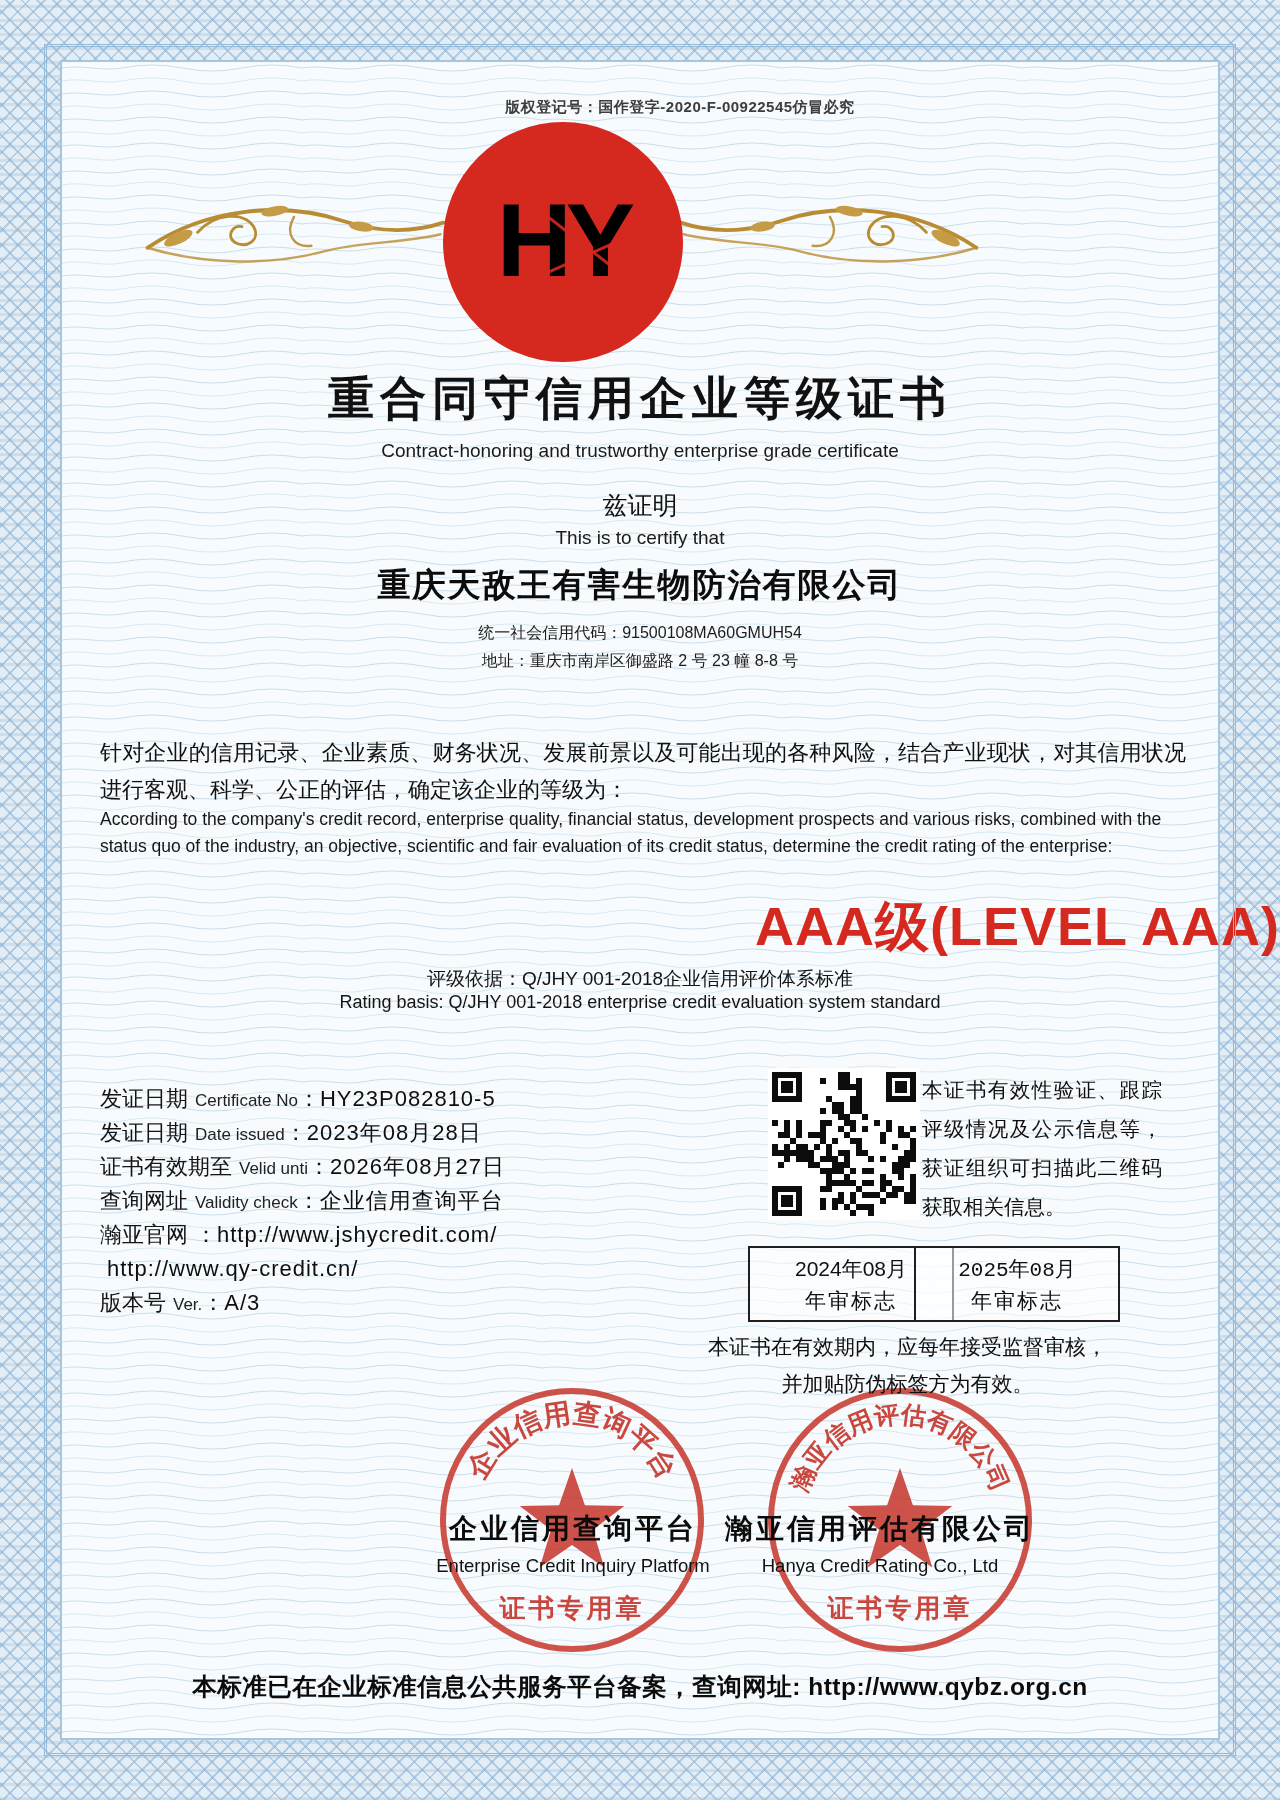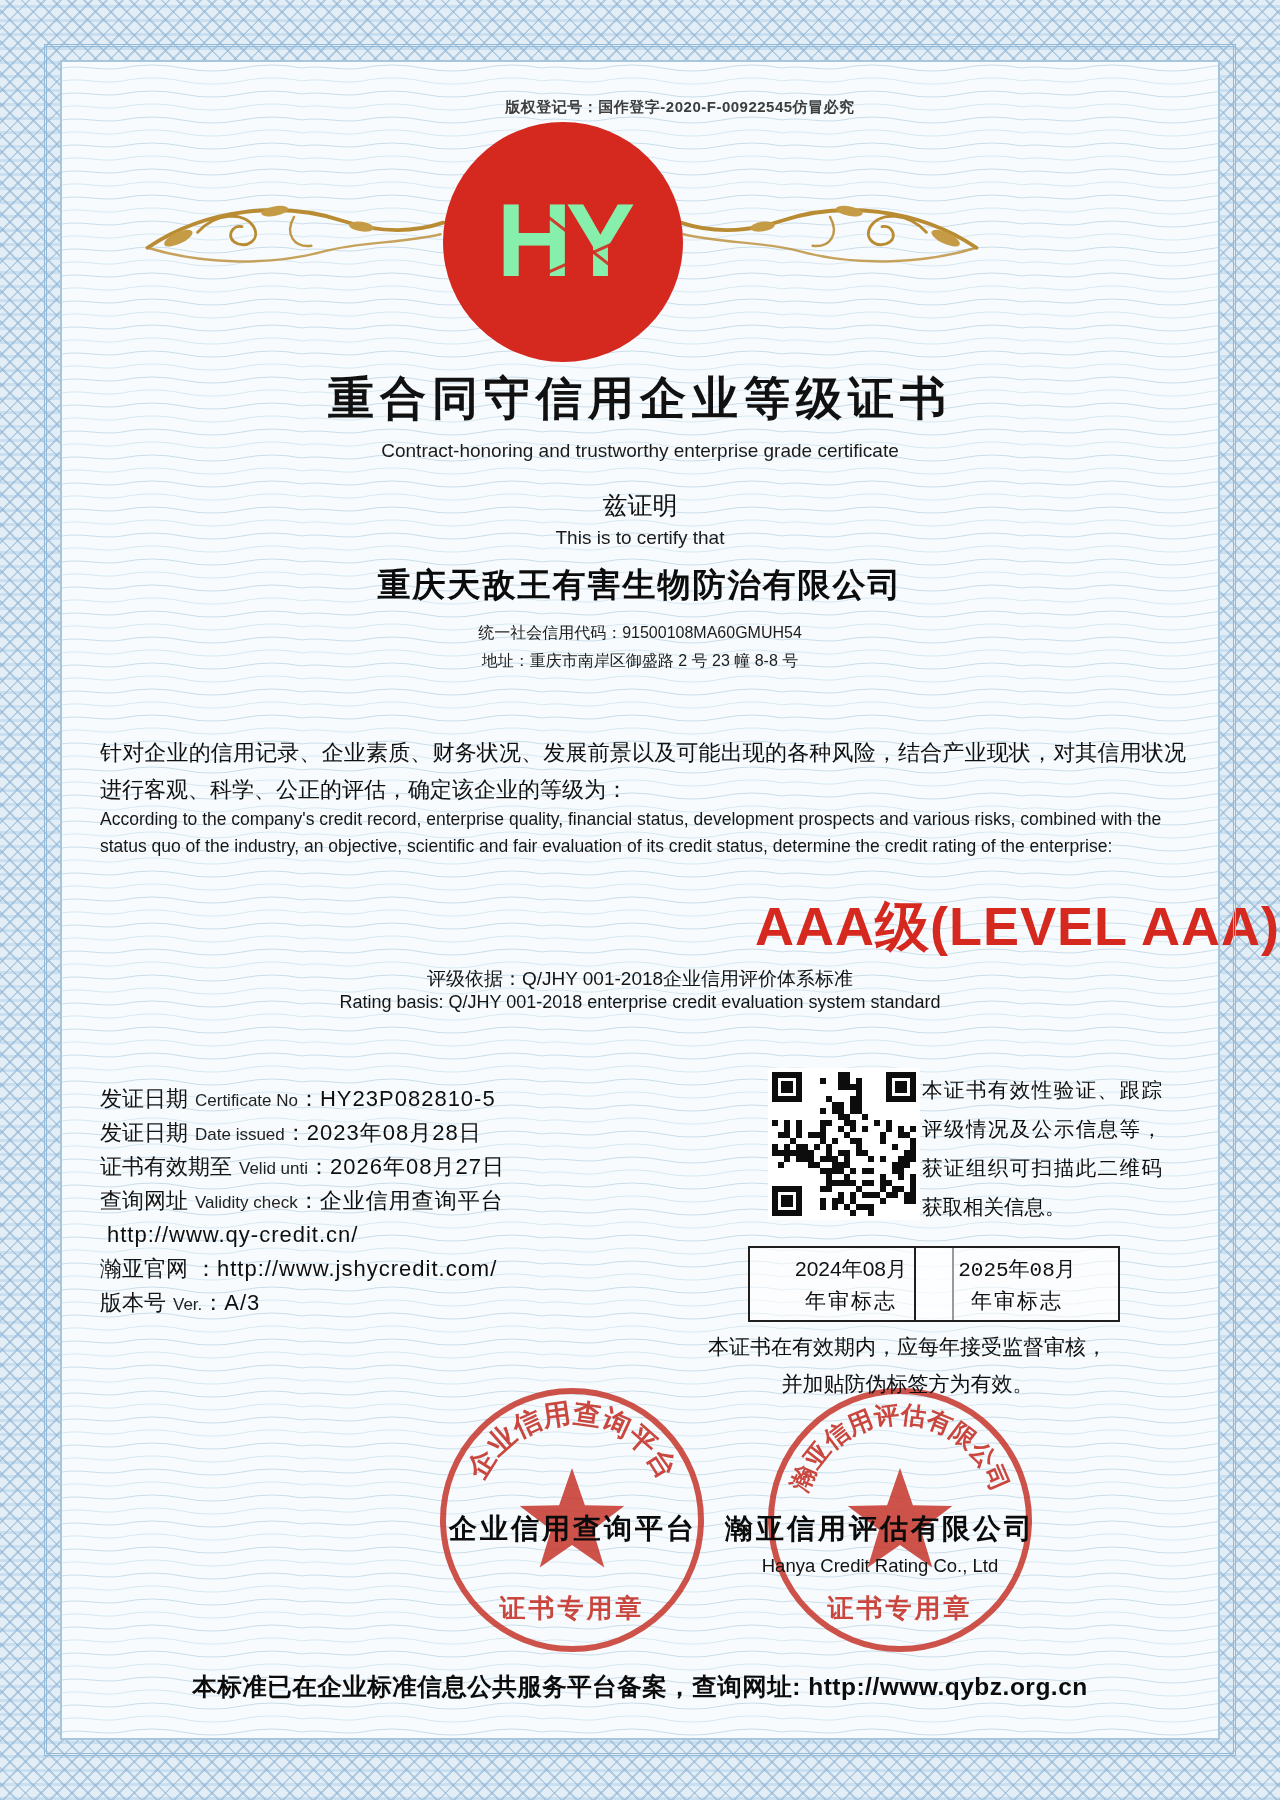--- a/index.html
+++ b/index.html
@@ -15,21 +15,21 @@
   .frame-line{position:absolute;inset:44px;border:3px double #93b9d6;pointer-events:none;z-index:3;}
   .inner{position:absolute;inset:60px;background:#f7fbfd;border:2px solid #a6c6dd;z-index:0;}
   .waves{position:absolute;inset:0;width:100%;height:100%;opacity:.8;}
   .layer{position:absolute;z-index:2;}
   .center{text-align:center;left:0;width:1280px;}
 
   .copyright{top:98px;left:390px;width:580px;text-align:center;font-size:15px;font-weight:bold;color:#3d3d3d;letter-spacing:.5px;}
 
   .logo{top:122px;left:443px;width:240px;height:240px;border-radius:50%;background:#d5281e;
         display:flex;align-items:center;justify-content:center;}
-  .logo .hy{font-size:104px;font-weight:bold;color:#86efac;letter-spacing:-6px;transform:translateY(-2px);}
+  .logo .hy{font-size:104px;font-weight:bold;color:#000000;letter-spacing:-6px;transform:translateY(-2px);}
   .crack{position:absolute;background:#d5281e;opacity:.9;}
   .crack1{width:150px;height:3px;left:45px;top:105px;transform:rotate(38deg);}
   .crack2{width:130px;height:3px;left:60px;top:140px;transform:rotate(-24deg);}
 
   .flourish{top:188px;width:312px;height:106px;}
   .flourish.left{left:138px;}
   .flourish.right{left:674px;transform:scaleX(-1);}
 
   .title-cn{top:368px;font-size:46px;font-weight:bold;letter-spacing:6px;color:#111;}
   .title-en{top:440px;font-size:19px;color:#1a1a1a;}
@@ -163,24 +163,24 @@
     <div class="detail-row">
       <span class="d-cn">发证日期</span><span class="d-en">Date issued</span><span class="d-sep">：</span><span class="d-val">2023年08月28日</span>
     </div>
     <div class="detail-row">
       <span class="d-cn">证书有效期至</span><span class="d-en">Velid unti</span><span class="d-sep">：</span><span class="d-val">2026年08月27日</span>
     </div>
     <div class="detail-row">
       <span class="d-cn">查询网址</span><span class="d-en">Validity check</span><span class="d-sep">：</span><span class="d-val">企业信用查询平台</span>
     </div>
     <div class="detail-row">
-      <span class="d-cn"></span><span class="d-en"></span><span class="d-sep"></span><span class="d-val">http://www.qy-credit.cn/</span>
+      <span class="d-cn">瀚亚官网</span><span class="d-en"></span><span class="d-sep">：</span><span class="d-val">http://www.jshycredit.com/</span>
     </div>
     <div class="detail-row">
-      <span class="d-cn">瀚亚官网</span><span class="d-en"></span><span class="d-sep">：</span><span class="d-val">http://www.jshycredit.com/</span>
+      <span class="d-cn"></span><span class="d-en"></span><span class="d-sep"></span><span class="d-val">http://www.qy-credit.cn/</span>
     </div>
     <div class="detail-row">
       <span class="d-cn">版本号</span><span class="d-en">Ver.</span><span class="d-sep">：</span><span class="d-val">A/3</span>
     </div>
   </div>
 
   <div class="layer qr">
     <div class="qr-cells">
         <div></div>
         <div></div>
@@ -800,20 +800,21 @@
     <path id="arcR" d="M 38,135 A 97,97 0 0 1 232,135" fill="none"></path>
     <text font-size="25" font-weight="bold" fill="#c5342a" opacity=".9">
       <textPath href="#arcR" startOffset="50%" text-anchor="middle">瀚亚信用评估有限公司</textPath>
     </text>
     <polygon points="135,83 147.9,120.2 187.3,121 155.9,144.8 167.3,182.5 135,160 102.7,182.5 114.1,144.8 82.7,121 122.1,120.2" fill="#c5342a" opacity=".85"></polygon>
     <text x="135" y="232" text-anchor="middle" font-size="26" font-weight="bold" fill="#c5342a" opacity=".9" style="letter-spacing:3px">证书专用章</text>
   </svg>
 
   <div class="layer org org-l">
     <div class="cn">企业信用查询平台</div>
+    <div class="en">Enterprise Credit Inquiry Platform</div>
   </div>
   <div class="layer org org-r">
     <div class="cn">瀚亚信用评估有限公司</div>
     <div class="en">Hanya Credit Rating Co., Ltd</div>
   </div>
 
   <div class="layer center footer">本标准已在企业标准信息公共服务平台备案，查询网址: http://www.qybz.org.cn</div>
 
 </div>
 

